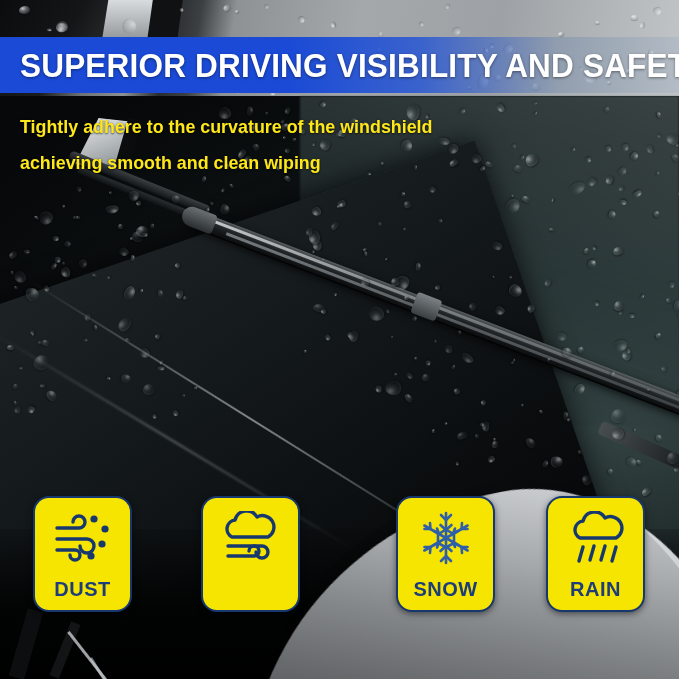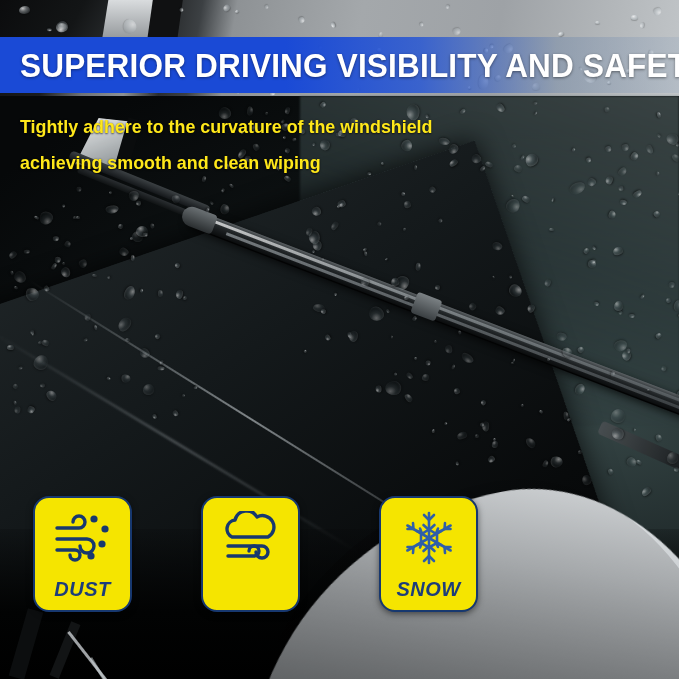--- a/index.html
+++ b/index.html
@@ -182,37 +182,37 @@
     position:absolute;left:20px;
     font-family:"Liberation Sans",sans-serif;
     font-weight:bold;font-size:19px;color:#ffe81a;white-space:nowrap;
     transform:scaleX(.94);transform-origin:left center;
     text-shadow:0 1px 2px rgba(0,0,0,.55),0 0 2px rgba(0,0,0,.4);
   }
   .sub.l1{top:116px;}
   .sub.l2{top:152px;}
 
   
-  .badges{position:absolute;left:0;top:496px;width:569px;height:120px;font-style:italic;}
+  .badges{position:absolute;left:0;top:496px;width:569px;height:120px;}
   .badge{
     position:absolute;top:0;width:99px;height:116px;
     background:#f5e500;border:2.5px solid #17386f;border-radius:16px;
     box-sizing:border-box;
     display:flex;flex-direction:column;align-items:center;justify-content:flex-start;
     box-shadow:0 2px 6px rgba(0,0,0,.5);
   }
   .badge .ico{margin-top:11px;height:58px;display:flex;align-items:center;justify-content:center;}
   .badge .lbl{
     position:absolute;bottom:9px;left:0;right:0;text-align:center;
     font-family:"Liberation Sans",sans-serif;font-weight:bold;
     font-size:20px;color:#1d3d7a;letter-spacing:.5px;
   }
   .badge.b0{left:33px;}
   .badge.b1{left:201px;}
-  .badge.b2{left:379px;}
+  .badge.b2{left:396px;}
   .badge.b3{left:546px;}
 </style>
 </head>
 <body>
 
 <div id="stage">
 
   <div class="photo">
     <div class="glass-top"></div>
     <div class="pillar-a"></div>
@@ -631,15 +631,27 @@
             <path d="M36 23.5 L41 21 M36 23.5 L38 18.5"></path>
             <path d="M44.5 19 L50.5 19 M44.5 19 L45 13"></path>
 
             <path d="M29 19.5 L37 24.5 L37 33 L29 37.5 L21 33 L21 24.5 Z"></path>
           </g>
         </svg>
       </div>
       <div class="lbl">SNOW</div>
     </div>
 
+    <div class="badge b3">
+      <div class="ico">
+        <svg width="60" height="54" viewBox="0 0 60 54" fill="none" stroke="#17386f" stroke-width="3.4" stroke-linecap="round" stroke-linejoin="round">
+          <path d="M14 27 a9 9 0 0 1 3 -17 a12 12 0 0 1 22 -3 a9.5 9.5 0 0 1 11 20 z"></path>
+          <path d="M17 36 L13 50"></path>
+          <path d="M28 35 L24 49"></path>
+          <path d="M39 35 L35 49"></path>
+          <path d="M50 36 L46 50"></path>
+        </svg>
+      </div>
+      <div class="lbl">RAIN</div>
+    </div>
 
   </div>
 </div>
 
 </body></html>

